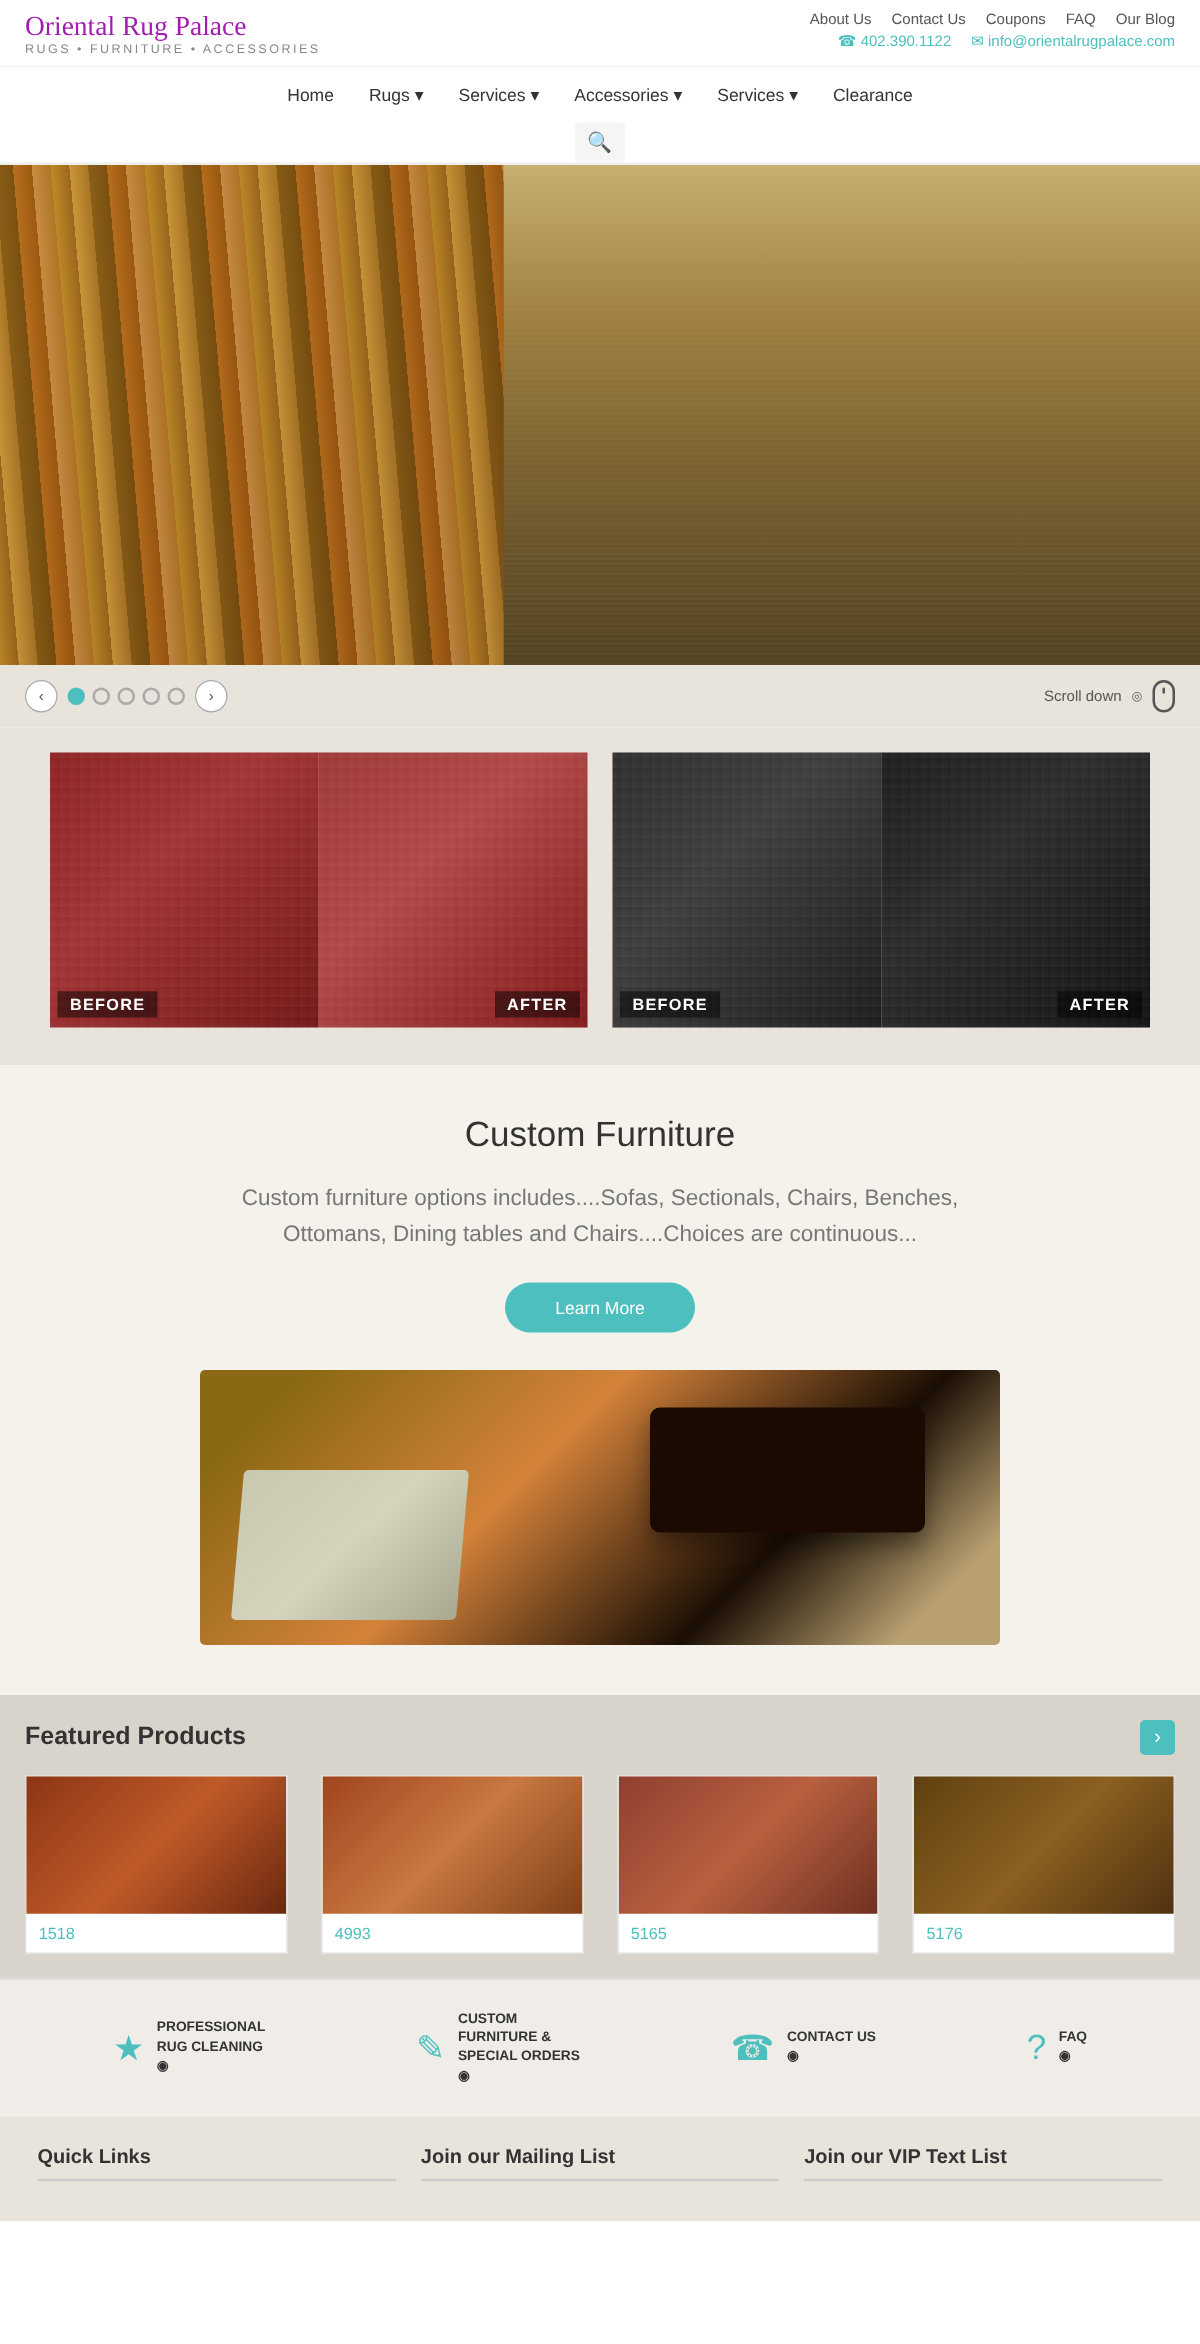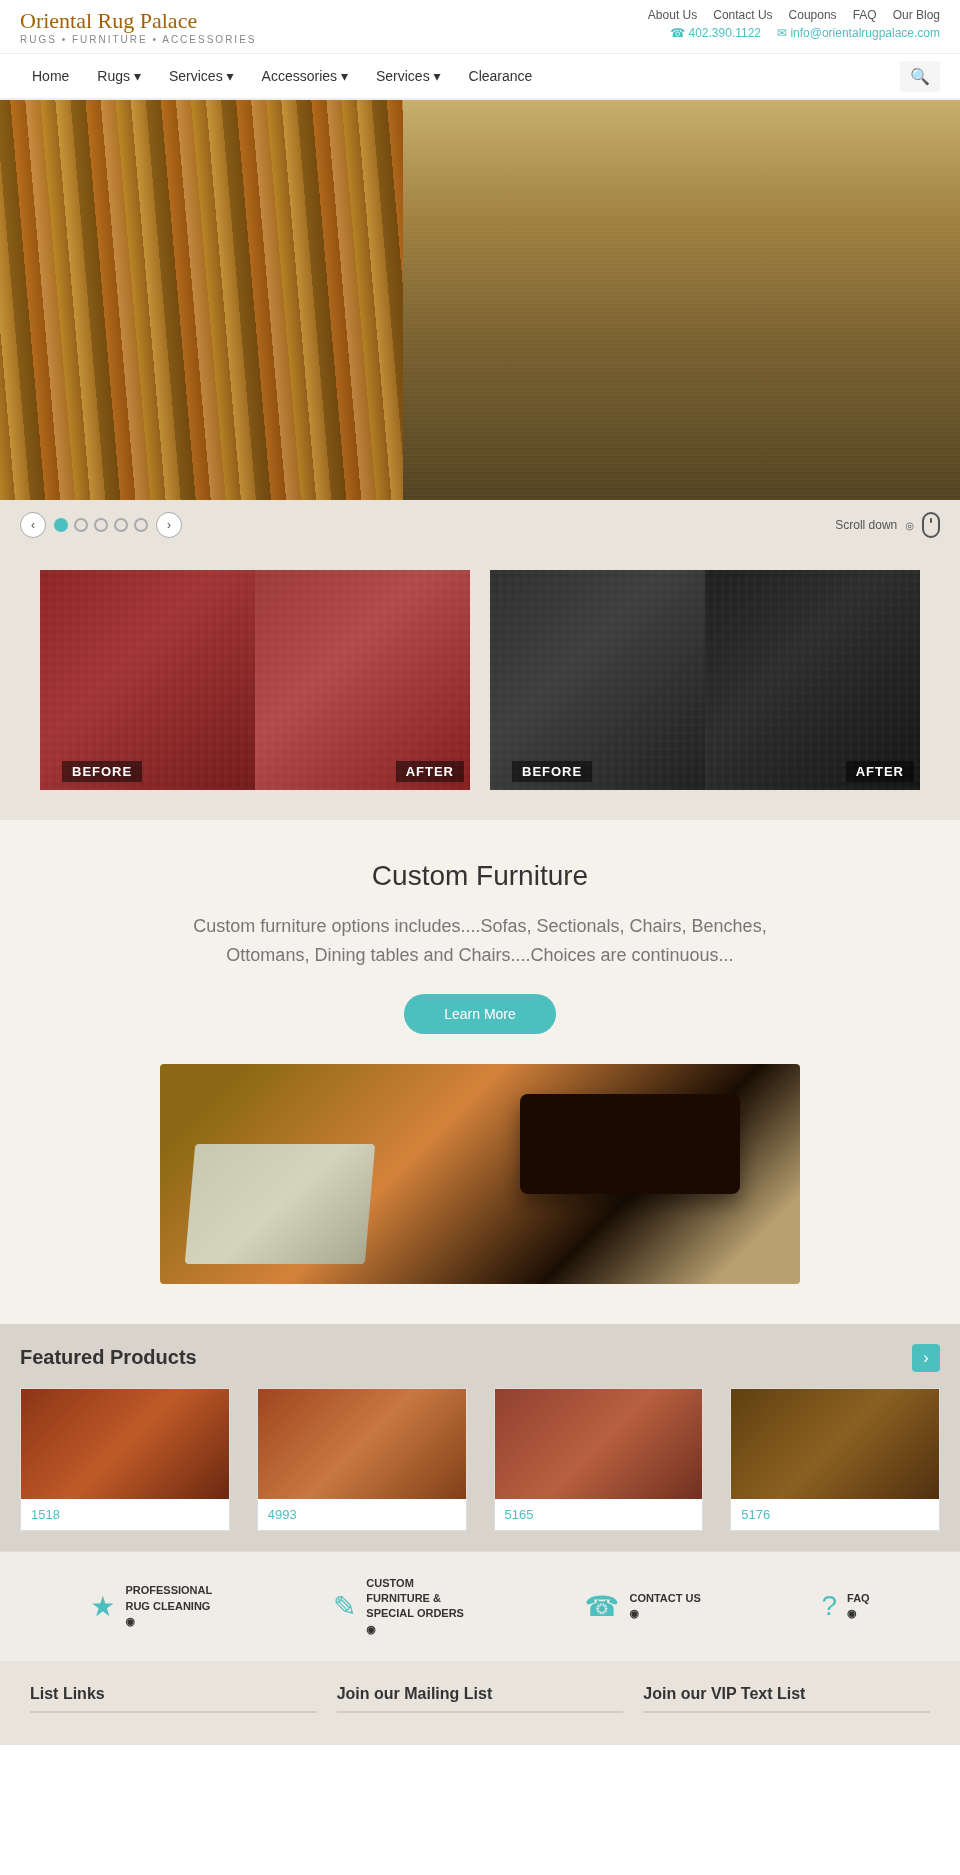--- a/index.html
+++ b/index.html
@@ -8,37 +8,38 @@
     
     .top-bar {
       background: #fff;
       border-bottom: 1px solid #eee;
       padding: 8px 20px;
       display: flex;
       justify-content: space-between;
       align-items: flex-start;
     }
     .logo-area { display: flex; flex-direction: column; }
-    .logo-name { font-size: 22px; font-family: Georgia, serif; color: #a16207; }
+    .logo-name { font-size: 22px; font-family: Georgia, serif; color: #a21caf; }
     .logo-tagline { font-size: 10px; color: #888; letter-spacing: 2px; text-transform: uppercase; }
     .top-right { display: flex; flex-direction: column; align-items: flex-end; gap: 4px; }
     .top-links { display: flex; gap: 16px; font-size: 12px; color: #555; }
     .top-links a { color: #555; text-decoration: none; }
     .top-contact { display: flex; gap: 16px; font-size: 12px; }
     .phone { color: #4DBFBF; }
     .email { color: #4DBFBF; }
 
     
     .nav-bar {
       background: #fff;
       border-bottom: 2px solid #eee;
       padding: 0 20px;
       display: flex;
       align-items: center;
       justify-content: space-between;
+      flex-direction: column;
     }
     .nav-links { display: flex; align-items: center; gap: 4px; }
     .nav-links a {
       color: #333;
       text-decoration: none;
       font-size: 14px;
       padding: 14px 12px;
       display: inline-block;
     }
     .nav-search { font-size: 16px; color: #555; cursor: pointer; background: #f5f5f5; border: none; padding: 6px 10px; border-radius: 3px; }
@@ -161,21 +162,21 @@
     }
     .ba-label {
       position: absolute;
       bottom: 8px;
       padding: 3px 10px;
       font-size: 13px;
       font-weight: bold;
       color: #fff;
       letter-spacing: 1px;
     }
-    .ba-label.before { left: 22px; background: rgba(0,0,0,0.5); }
+    .ba-label.before { left: 6px; background: rgba(0,0,0,0.5); }
     .ba-label.after { right: 6px; background: rgba(0,0,0,0.5); }
 
     
     .custom-furniture {
       background: #f5f2ec;
       padding: 40px 20px;
       text-align: center;
     }
     .custom-furniture h2 {
       font-size: 28px;
@@ -462,21 +463,21 @@
     <span class="icon-shape">?</span>
     <div>
       <div class="icon-text">FAQ</div>
       <div class="icon-text arrow">◉</div>
     </div>
   </div>
 </div>
 
 <div class="footer-bottom">
   <div class="footer-col">
-    <h4>List Links</h4>
+    <h4>Quick Links</h4>
   </div>
   <div class="footer-col">
     <h4>Join our Mailing List</h4>
   </div>
   <div class="footer-col">
     <h4>Join our VIP Text List</h4>
   </div>
 </div>
 
 </body></html>

